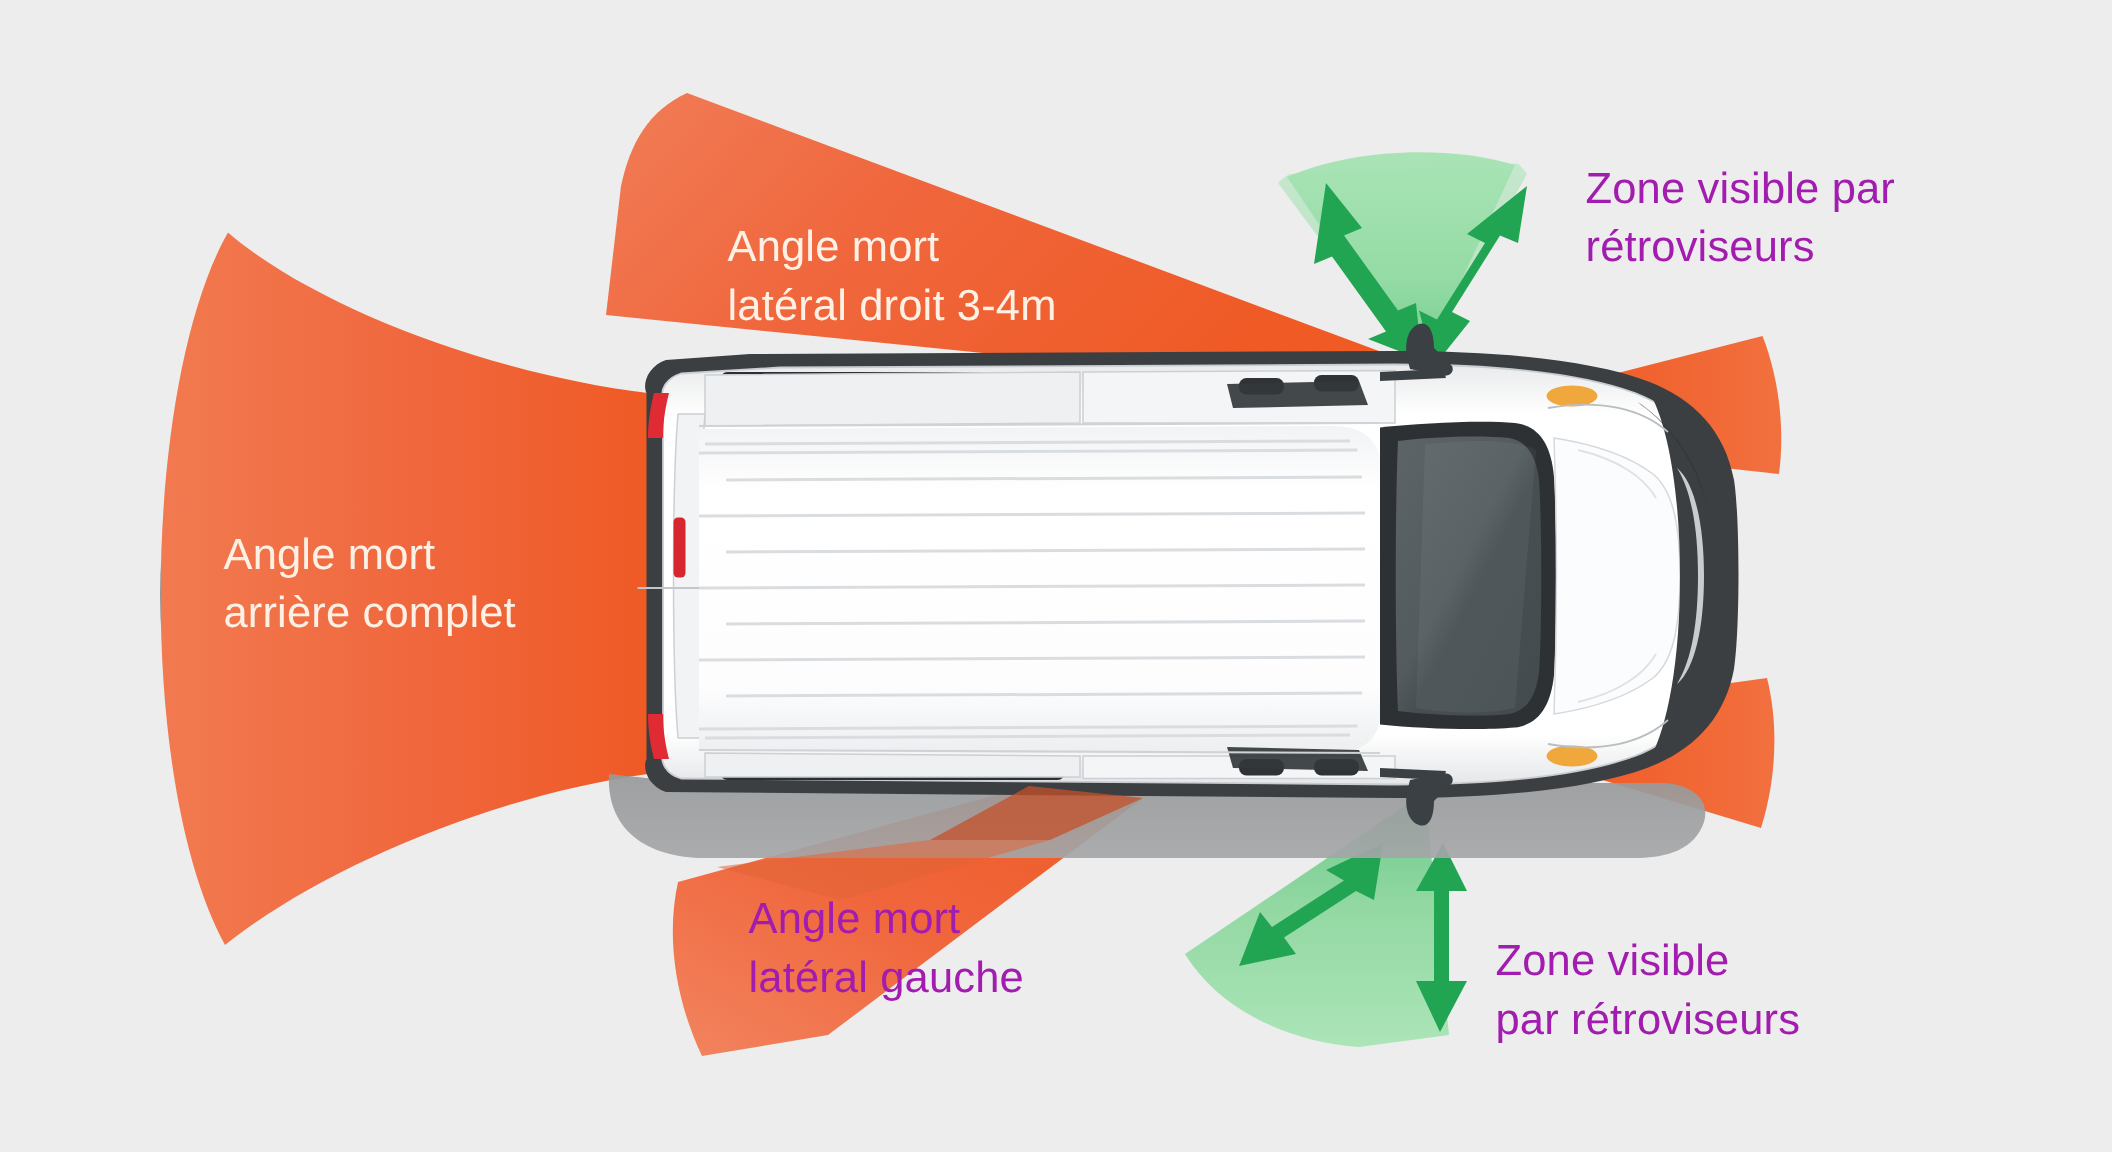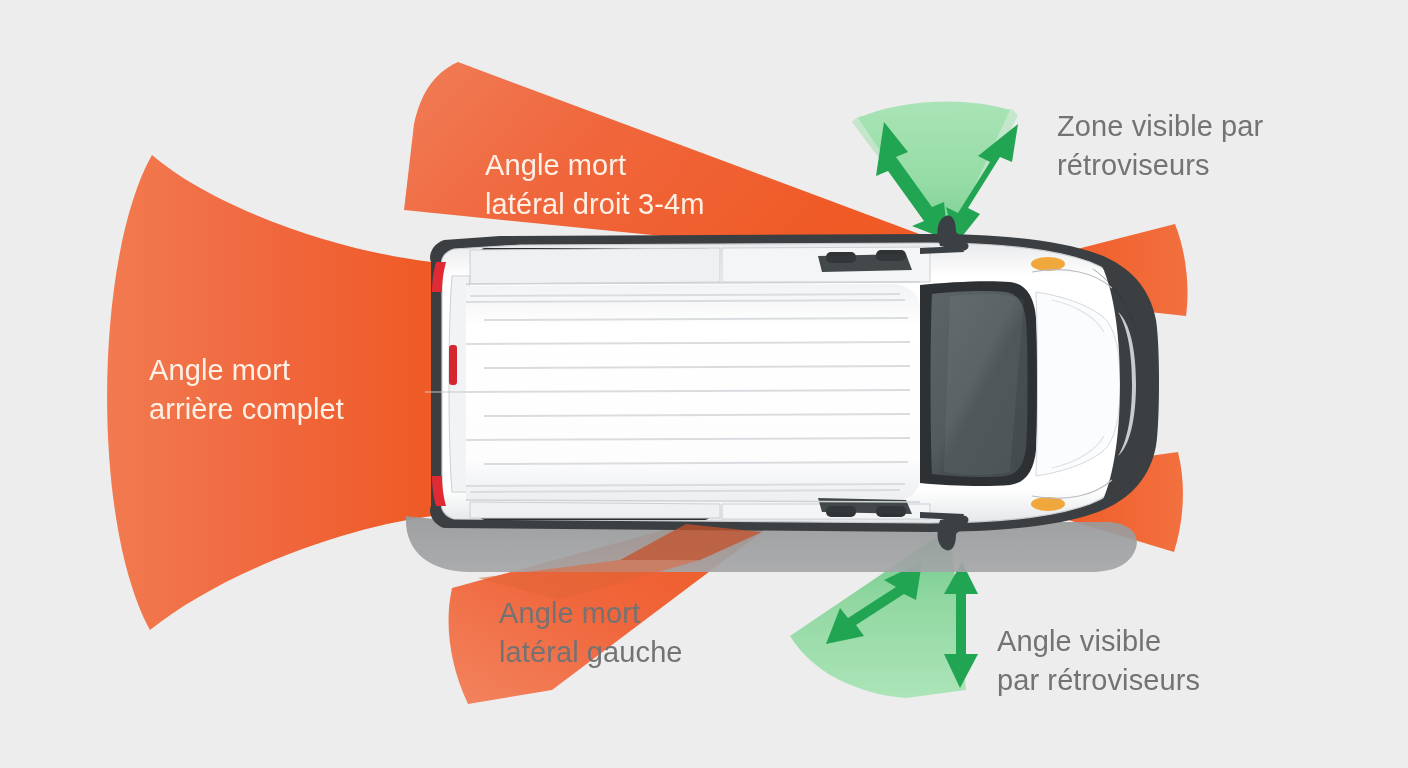--- a/index.html
+++ b/index.html
@@ -26,21 +26,21 @@
   .label {
     position: absolute;
     font-family: "Liberation Sans", sans-serif;
     font-size: 29px;
     line-height: 1.33;
     white-space: pre-line;
     letter-spacing: 0.1px;
     pointer-events: none;
   }
   .label-light { color: #fdf1e6; }
-  .label-dark  { color: #737373; }
+  .label-dark  { color: #a21caf; }
 
   #label-rear-blind       { left: 149px;  top: 351px;  }
   #label-right-side-blind { left: 485px;  top: 146px;  }
   #label-left-side-blind  { left: 499px;  top: 594px;  }
   #label-mirror-top       { left: 1057px; top: 107px;  }
   #label-mirror-bottom    { left: 997px;  top: 622px;  }
 </style>
 </head>
 <body>
 
@@ -350,16 +350,16 @@
 
   <div class="label label-light" id="label-right-side-blind">Angle mort
 latéral droit 3-4m</div>
 
   <div class="label label-dark" id="label-left-side-blind">Angle mort
 latéral gauche</div>
 
   <div class="label label-dark" id="label-mirror-top">Zone visible par
 rétroviseurs</div>
 
-  <div class="label label-dark" id="label-mirror-bottom">Angle visible
+  <div class="label label-dark" id="label-mirror-bottom">Zone visible
 par rétroviseurs</div>
 
 </div>
 
 </body></html>

